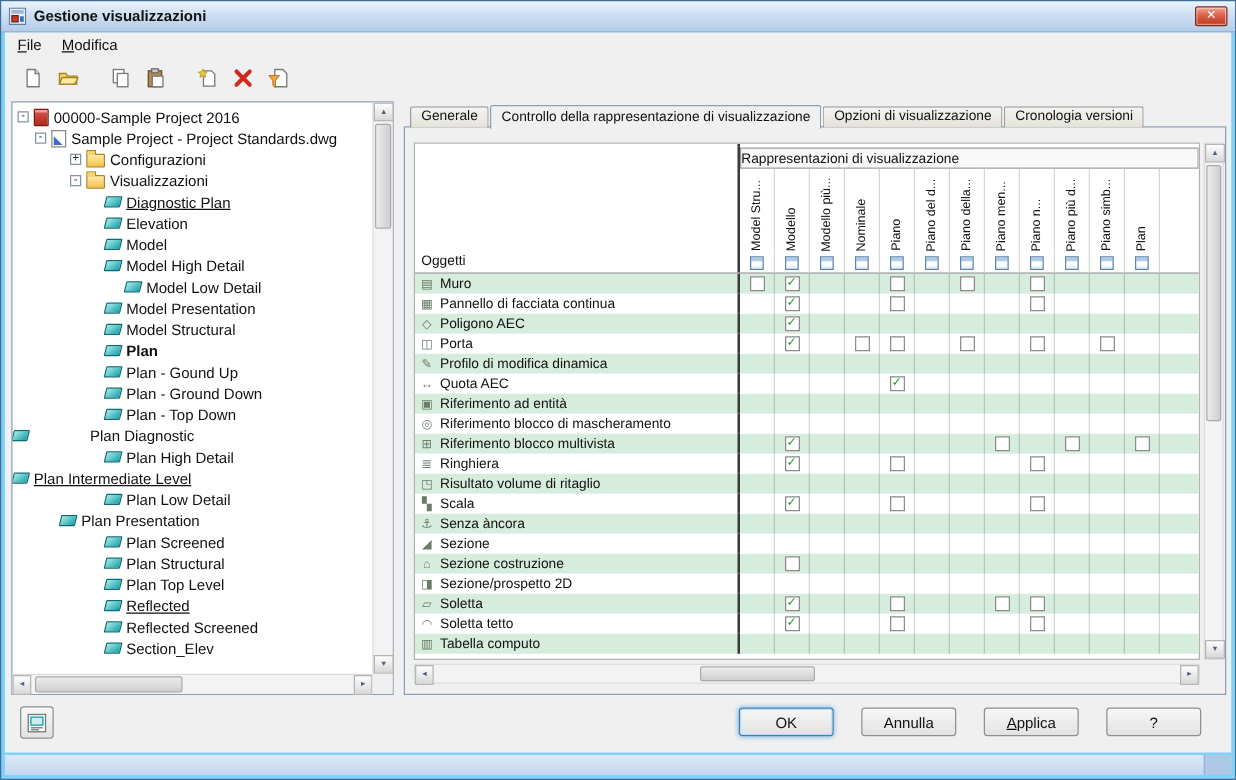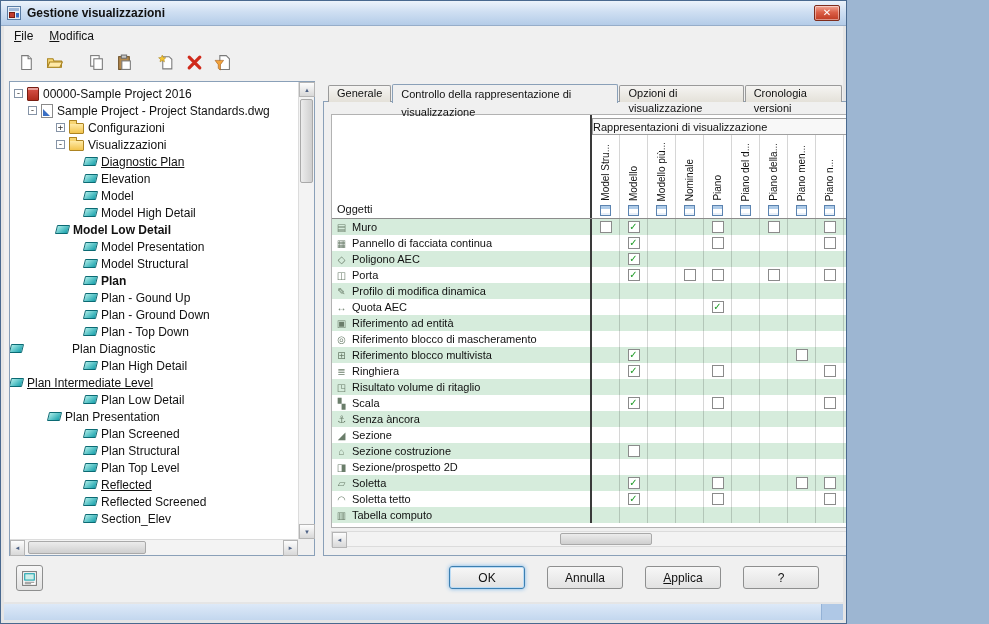--- a/index.html
+++ b/index.html
@@ -1,19 +1,19 @@
 <!DOCTYPE html>
 <html><head>
 <meta charset="utf-8">
 <style>
   html,body{margin:0;padding:0;background:#9db6d2;}
   *{box-sizing:border-box;}
   .dialog{
-    position:relative;width:847px;height:624px;
-    background:#e5e5e5;border:1px solid #49698f;
+    position:relative;width:989px;height:624px;
+    background:#7dd3fc;border:1px solid #49698f;
     font-family:"Liberation Sans","DejaVu Sans",sans-serif;font-size:12px;color:#111;
     overflow:hidden;user-select:none;
   }
   
   .titlebar{position:absolute;left:0;top:0;right:0;height:25px;
     background:linear-gradient(#ecf3fb,#cfdff2 45%,#b4cce8);
     border-bottom:1px solid #96adc9;display:flex;align-items:center;padding:0 6px;gap:6px;}
   .title-text{font-weight:bold;font-size:12px;}
   .close-btn{margin-left:auto;width:26px;height:16px;border:1px solid #7e2c1c;border-radius:2px;
     background:linear-gradient(#f2a795,#db6048 45%,#bf3a22);color:#fff;font-size:10px;line-height:13px;
@@ -198,21 +198,21 @@
             <span class="tlabel">Elevation</span>
           </div>
           <div class="tree-row" style="padding-left: 74px;">
             <span class="ticon ticon-display"></span>
             <span class="tlabel">Model</span>
           </div>
           <div class="tree-row" style="padding-left: 74px;">
             <span class="ticon ticon-display"></span>
             <span class="tlabel">Model High Detail</span>
           </div>
-          <div class="tree-row" style="padding-left: 46px; font-weight: bold;">
+          <div class="tree-row" style="padding-left: 90px;">
             <span class="ticon ticon-display"></span>
             <span class="tlabel">Model Low Detail</span>
           </div>
           <div class="tree-row" style="padding-left: 74px;">
             <span class="ticon ticon-display"></span>
             <span class="tlabel">Model Presentation</span>
           </div>
           <div class="tree-row" style="padding-left: 74px;">
             <span class="ticon ticon-display"></span>
             <span class="tlabel">Model Structural</span>

